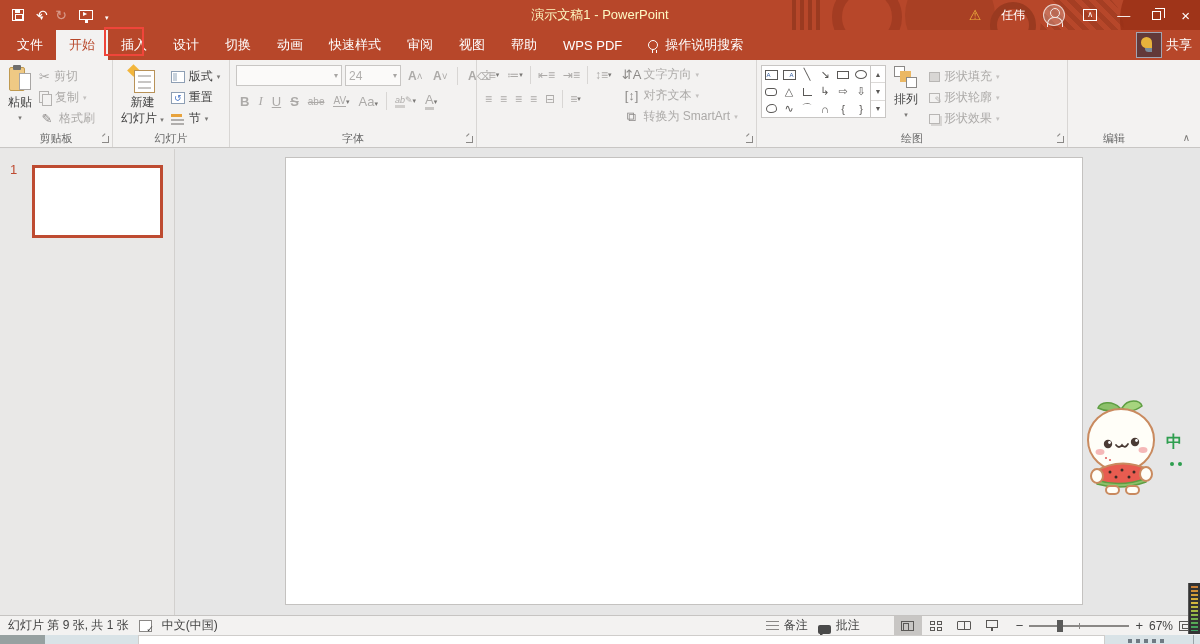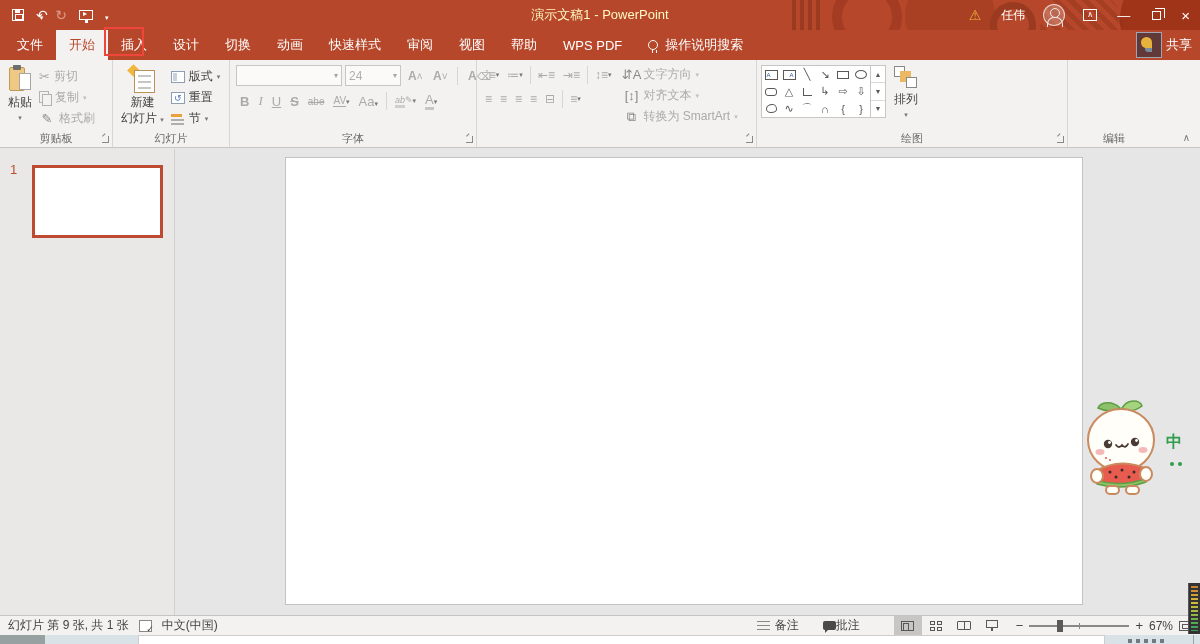--- a/index.html
+++ b/index.html
@@ -458,20 +458,37 @@
         </div>
       </div>
       <div class="bigbtn" style="margin-left:4px;text-align:right;">
         <span class="i-arrange">
             <i class="a1"></i>
             <i class="a2"></i>
             <i class="a3"></i>
           </span>
         <span>排列</span>
           <span class="dd7">▾</span>
+      </div>
+      <div class="smallcol" style="margin-left:4px;">
+        <div class="smallbtn disabled">
+            <span class="fx-icon i-fill"></span>
+            <span>形状填充</span>
+            <span class="dd7">▾</span>
+          </div>
+        <div class="smallbtn disabled">
+            <span class="fx-icon i-outl"></span>
+            <span>形状轮廓</span>
+            <span class="dd7">▾</span>
+          </div>
+        <div class="smallbtn disabled">
+            <span class="fx-icon i-eff"></span>
+            <span>形状效果</span>
+            <span class="dd7">▾</span>
+          </div>
       </div>
       <div class="group-label">绘图</div>
       <div class="launcher"></div>
     </div>
 
     <div class="group" style="width:92px; border-right:none;">
       <div class="group-label">编辑</div>
     </div>
 
     <span class="collapse-chevron">∧</span>
@@ -522,21 +539,21 @@
 
   <div class="statusbar">
     <span>幻灯片 第 9 张, 共 1 张</span>
     <span class="sb-spell"></span>
     <span>中文(中国)</span>
     <span class="spacer"></span>
     <span style="display:flex; align-items:center; gap:5px;">
         <span class="sb-notes-icon"></span>
         <span>备注</span>
       </span>
-    <span style="display:flex; align-items:center; margin-left:14px;">
+    <span style="display:flex; align-items:flex-end; gap:5px;">
         <span class="sb-comment-icon"></span>
         <span>批注</span>
       </span>
     <span style="width:14px;"></span>
     <div class="viewbtns">
       <span class="vbtn active">
           <span class="iv-normal"></span>
         </span>
       <span class="vbtn">
           <span class="iv-sorter">

